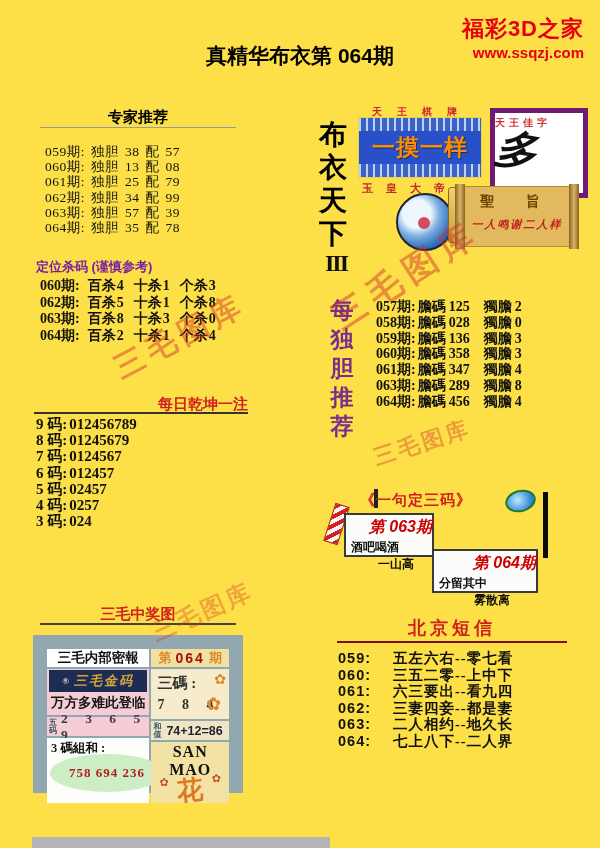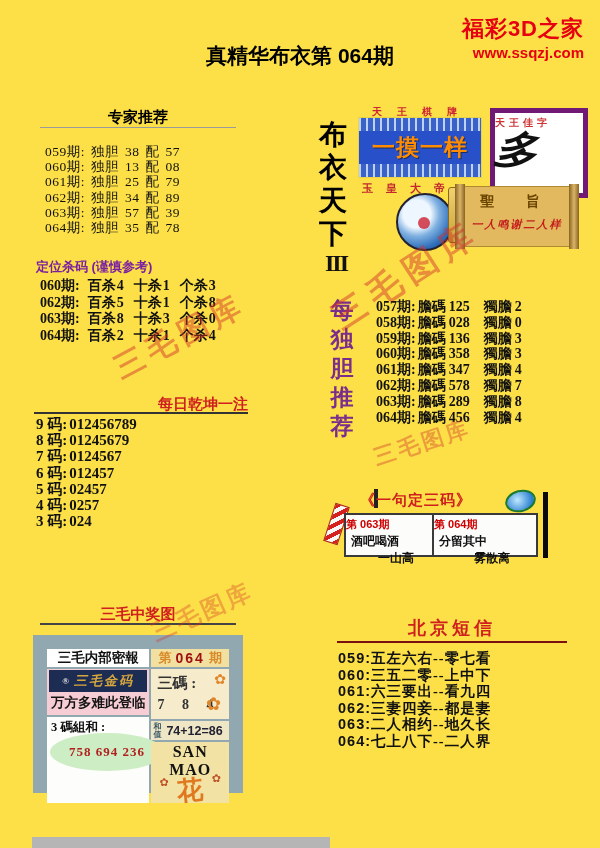--- a/index.html
+++ b/index.html
@@ -119,37 +119,37 @@
            font-family:"Liberation Sans",sans-serif;}
   .udrows{position:absolute;left:376px;top:299px;font-weight:bold;font-size:14px;line-height:15.8px;}
   .udrows .per{margin-right:2px;} .udrows .lbl{margin-right:3px;} .udrows .val{margin-right:14px;}
   
   .yiju-title{position:absolute;left:360px;top:491px;font-size:15px;letter-spacing:1px;}
   .globe{position:absolute;left:505px;top:490px;width:27px;height:18px;border-radius:50%;
          border:2px solid #1c7a30;transform:rotate(-14deg);
          background:radial-gradient(circle at 40% 40%, #bfe9ff, #2b7fd0 75%);}
   .ycell{position:absolute;top:513px;height:44px;border:2px solid #3a3a3a;background:#fcfcfa;
          box-sizing:border-box;}
-  .ycell .yper{color:#c00;font-weight:bold;font-size:11px;text-align:left;margin-top:2px;
-         font-family:"Liberation Sans",sans-serif;}
+  .ycell .yper{color:#c00;font-weight:bold;font-size:16px;text-align:right;margin-top:2px;
+         font-family:"Liberation Sans",sans-serif;font-style:italic;}
   .ycell .yl1{font-weight:bold;font-size:12px;padding-left:5px;margin-top:1px;}
   .ycell .yl2{font-weight:bold;font-size:12px;text-align:center;padding-left:14px;}
-  .ycell1{left:344px;width:90px;} .ycell2{left:432px;width:106px;}
+  .ycell1{left:344px;width:90px;} .ycell2{left:432px;width:106px;margin-top:36px;}
   .bar-right{position:absolute;left:543px;top:492px;width:5px;height:66px;background:#0a0a0a;}
   .bar-small{position:absolute;left:374px;top:489px;width:4px;height:19px;background:#222;}
   .flag{position:absolute;left:329px;top:504px;width:13px;height:38px;transform:rotate(18deg);
         background:repeating-linear-gradient(135deg,#d62020 0 4px,#f7f7f7 4px 8px);
         border:1px solid #a22;}
   
   .bj-title{position:absolute;left:352px;top:616px;width:200px;text-align:center;font-size:18px;
             letter-spacing:4px;}
   .ul-bj{top:641px;left:337px;width:230px;background:#7a1010;height:2px;}
   .bjrows{position:absolute;left:338px;top:650px;font-weight:bold;font-size:14.5px;
           line-height:16.6px;letter-spacing:1px;}
-  .bjrows .per{margin-right:0;font-family:"Liberation Sans",sans-serif;}
+  .bjrows .per{margin-right:22px;font-family:"Liberation Sans",sans-serif;}
   
   .wm{position:absolute;color:rgba(210,50,40,.48);font-weight:bold;white-space:nowrap;
       pointer-events:none;z-index:5;font-family:"Liberation Sans",sans-serif;}
   .wm1{left:108px;top:316px;font-size:30px;letter-spacing:6px;transform:rotate(-28deg);}
   .wm2{left:322px;top:252px;font-size:34px;letter-spacing:8px;transform:rotate(-33deg);}
   .wm3{left:372px;top:428px;font-size:22px;letter-spacing:3px;transform:rotate(-18deg);opacity:.8;}
   .wm4{left:148px;top:596px;font-size:24px;letter-spacing:3px;transform:rotate(-24deg);opacity:.7;}
   .scanbar{position:absolute;left:32px;top:837px;width:298px;height:11px;background:#b5b5b5;}
 </style>
 </head>
@@ -163,21 +163,21 @@
   </div>
 
   <div class="ptitle">真精华布衣第 064期</div>
 
   <div class="expert-title ttl-dark">专家推荐</div>
   <div class="uline ul-expert"></div>
   <div class="erows">
     <div><span>059期:</span><span>独胆</span><span>38</span><span>配</span><span>57</span></div>
     <div><span>060期:</span><span>独胆</span><span>13</span><span>配</span><span>08</span></div>
     <div><span>061期:</span><span>独胆</span><span>25</span><span>配</span><span>79</span></div>
-    <div><span>062期:</span><span>独胆</span><span>34</span><span>配</span><span>89</span></div>
+    <div><span>062期:</span><span>独胆</span><span>34</span><span>配</span><span>99</span></div>
     <div><span>063期:</span><span>独胆</span><span>57</span><span>配</span><span>39</span></div>
     <div><span>064期:</span><span>独胆</span><span>35</span><span>配</span><span>78</span></div>
   </div>
 
   <div class="dw-title">定位杀码 (谨慎参考)</div>
   <div class="drows">
     <div><span class="per">060期:</span><span class="lbl">百杀</span><span class="val">4</span><span class="lbl">十杀</span><span class="val">1</span><span class="lbl">个杀</span><span class="val">3</span></div>
     <div><span class="per">062期:</span><span class="lbl">百杀</span><span class="val">5</span><span class="lbl">十杀</span><span class="val">1</span><span class="lbl">个杀</span><span class="val">8</span></div>
     <div><span class="per">063期:</span><span class="lbl">百杀</span><span class="val">8</span><span class="lbl">十杀</span><span class="val">3</span><span class="lbl">个杀</span><span class="val">0</span></div>
     <div><span class="per">064期:</span><span class="lbl">百杀</span><span class="val">2</span><span class="lbl">十杀</span><span class="val">1</span><span class="lbl">个杀</span><span class="val">4</span></div>
@@ -208,20 +208,24 @@
     </div>
     <div class="smbody">
       <div class="smL">
         <div class="cell-pink" style="height:46px;">
           <div class="ribbon">
             <span class="reg">®</span>
             <span>三毛金码</span>
           </div>
           <div class="slogan">万方多难此登临</div>
         </div>
+        <div class="wuma">
+          <span class="vlabel">五码</span>
+          <span class="digits">2 3 6 5 9</span>
+        </div>
         <div class="zuhe">
           <div class="zuhe-label">3 碼組和 :</div>
           <div class="zuhe-oval">
             <span class="digits">758 694 236</span>
           </div>
         </div>
       </div>
       <div class="smR">
         <div class="sanma">
           <div class="sanma-label">三碼 :</div>
@@ -261,21 +265,20 @@
     <div class="scroll-text">一人鸣谢二人样</div>
   </div>
 
   <div class="dudan-v">每独胆推荐</div>
   <div class="udrows">
     <div><span class="per">057期:</span><span class="lbl">膽碼</span><span class="val">125</span><span class="lbl">獨膽</span><span>2</span></div>
     <div><span class="per">058期:</span><span class="lbl">膽碼</span><span class="val">028</span><span class="lbl">獨膽</span><span>0</span></div>
     <div><span class="per">059期:</span><span class="lbl">膽碼</span><span class="val">136</span><span class="lbl">獨膽</span><span>3</span></div>
     <div><span class="per">060期:</span><span class="lbl">膽碼</span><span class="val">358</span><span class="lbl">獨膽</span><span>3</span></div>
     <div><span class="per">061期:</span><span class="lbl">膽碼</span><span class="val">347</span><span class="lbl">獨膽</span><span>4</span></div>
-    <div><span class="per">062期:</span><span class="lbl">膽碼</span><span class="val">578</span><span class="lbl">獨膽</span><span>7</span></div>
     <div><span class="per">063期:</span><span class="lbl">膽碼</span><span class="val">289</span><span class="lbl">獨膽</span><span>8</span></div>
     <div><span class="per">064期:</span><span class="lbl">膽碼</span><span class="val">456</span><span class="lbl">獨膽</span><span>4</span></div>
   </div>
 
   <div class="bar-small"></div>
   <div class="bar-right"></div>
   <div class="flag"></div>
   <div class="yiju-title ttl-red">《一句定三码》</div>
   <div class="globe"></div>
   <div class="ycell ycell1">

